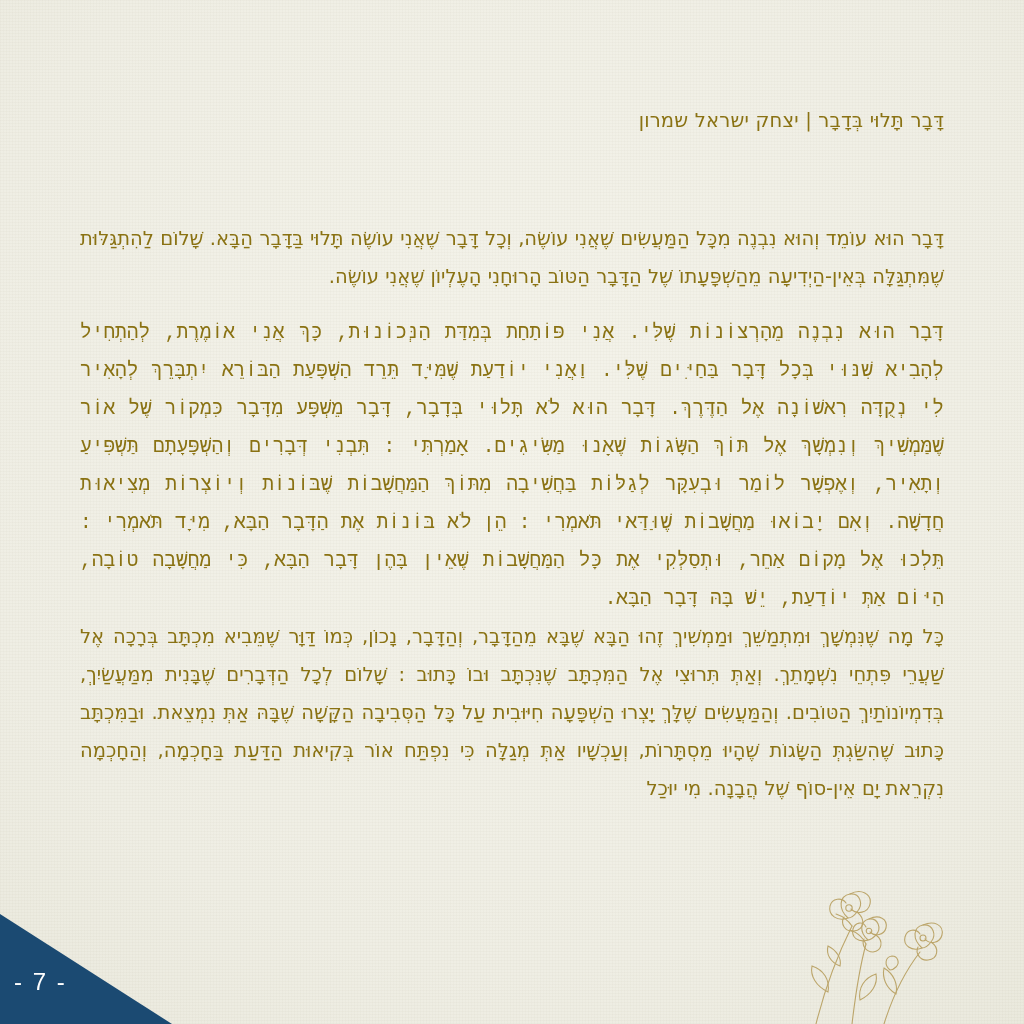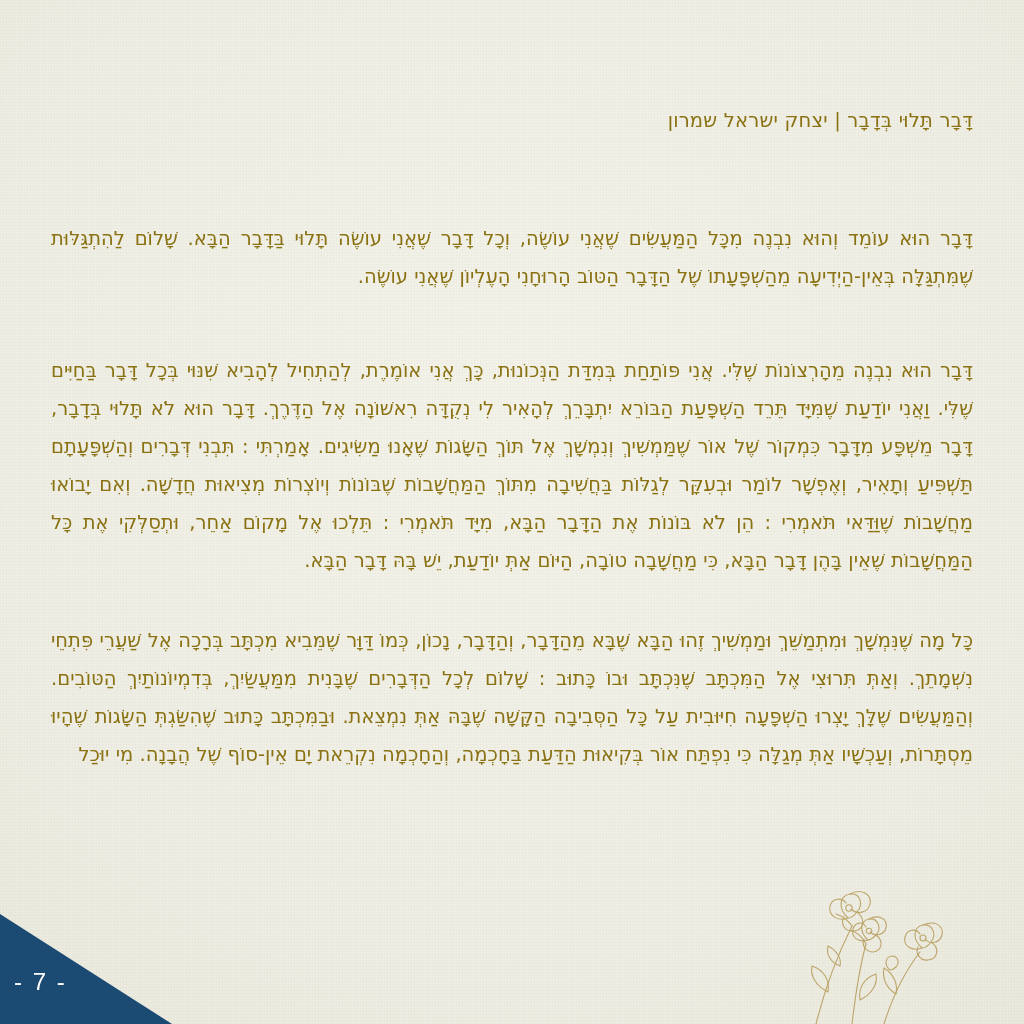--- a/index.html
+++ b/index.html
@@ -28,21 +28,21 @@
     inset: 0;
     background-image:
       repeating-linear-gradient(0deg, rgba(120,110,70,0.035) 0px, rgba(120,110,70,0.035) 1px, transparent 1px, transparent 3px),
       repeating-linear-gradient(90deg, rgba(120,110,70,0.03) 0px, rgba(120,110,70,0.03) 1px, transparent 1px, transparent 3px);
     pointer-events: none;
     opacity: 0.8;
   }
   .content {
     position: relative;
     z-index: 2;
-    padding: 0 51px;
+    padding: 0 80px;
     box-sizing: border-box;
   }
   .doc-title {
     margin-top: 106px;
     text-align: right;
     color: #8a7213;
     font-size: 19.5px;
     line-height: 1.5;
     letter-spacing: 0.2px;
     font-weight: 400;
@@ -51,22 +51,22 @@
   .body-block {
     color: #8a7213;
     font-size: 19.5px;
     line-height: 1.95;
     text-align: justify;
     text-align-last: right;
     direction: rtl;
     font-weight: 400;
   }
   .block-1 { margin-top: 85px; }
-  .block-2 { margin-top: 56px; }
-  .block-3 { margin-top: 42px; }
+  .block-2 { margin-top: 18px; font-family: Liberation Mono, monospace; }
+  .block-3 { }
 
   
   .corner-wedge {
     position: absolute;
     left: 0;
     bottom: 0;
     width: 172px;
     height: 172px;
     z-index: 3;
   }

